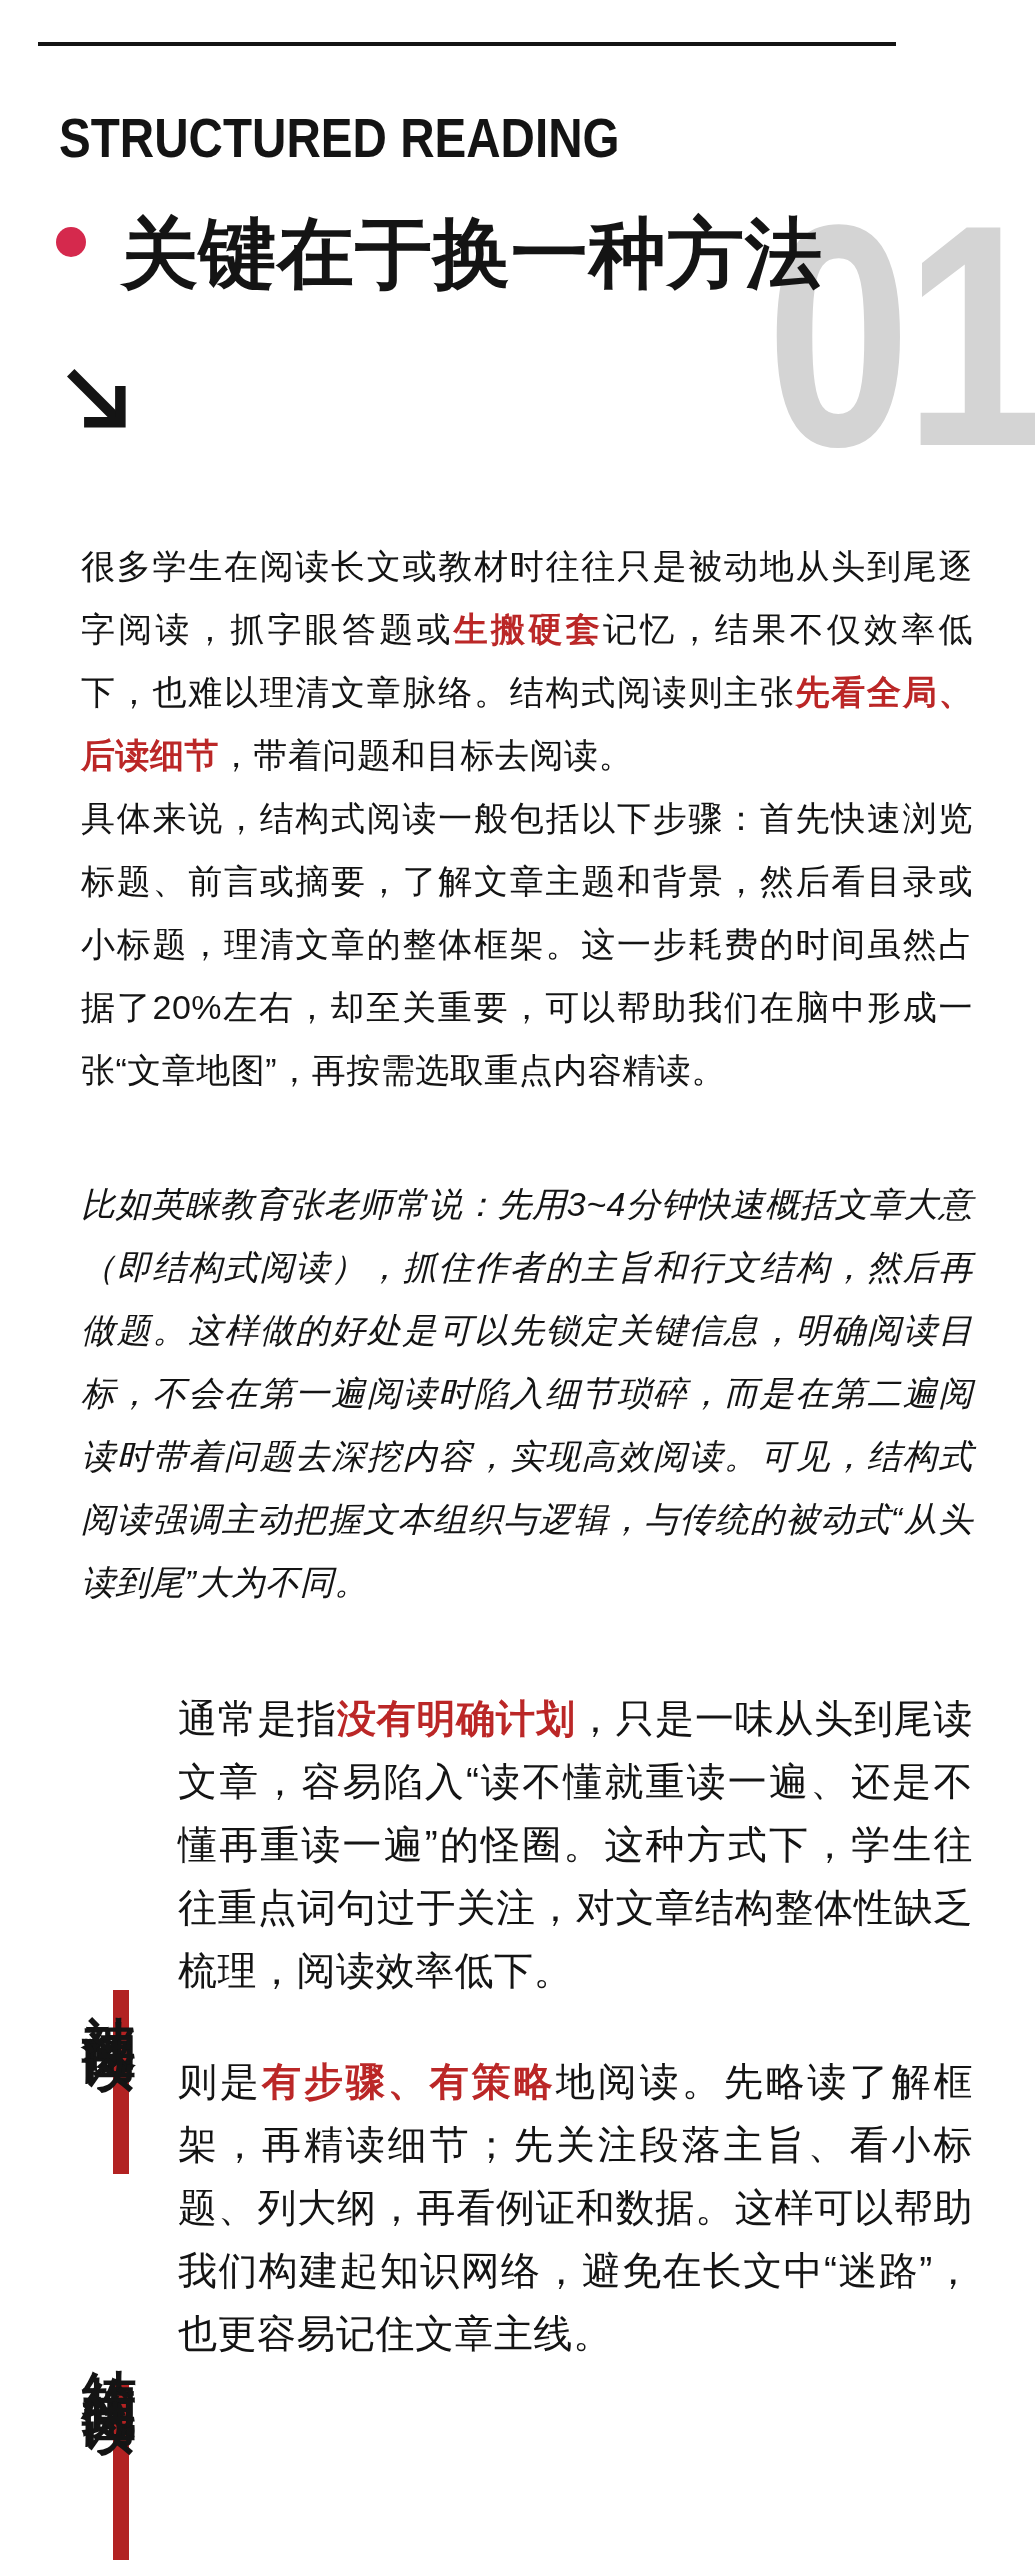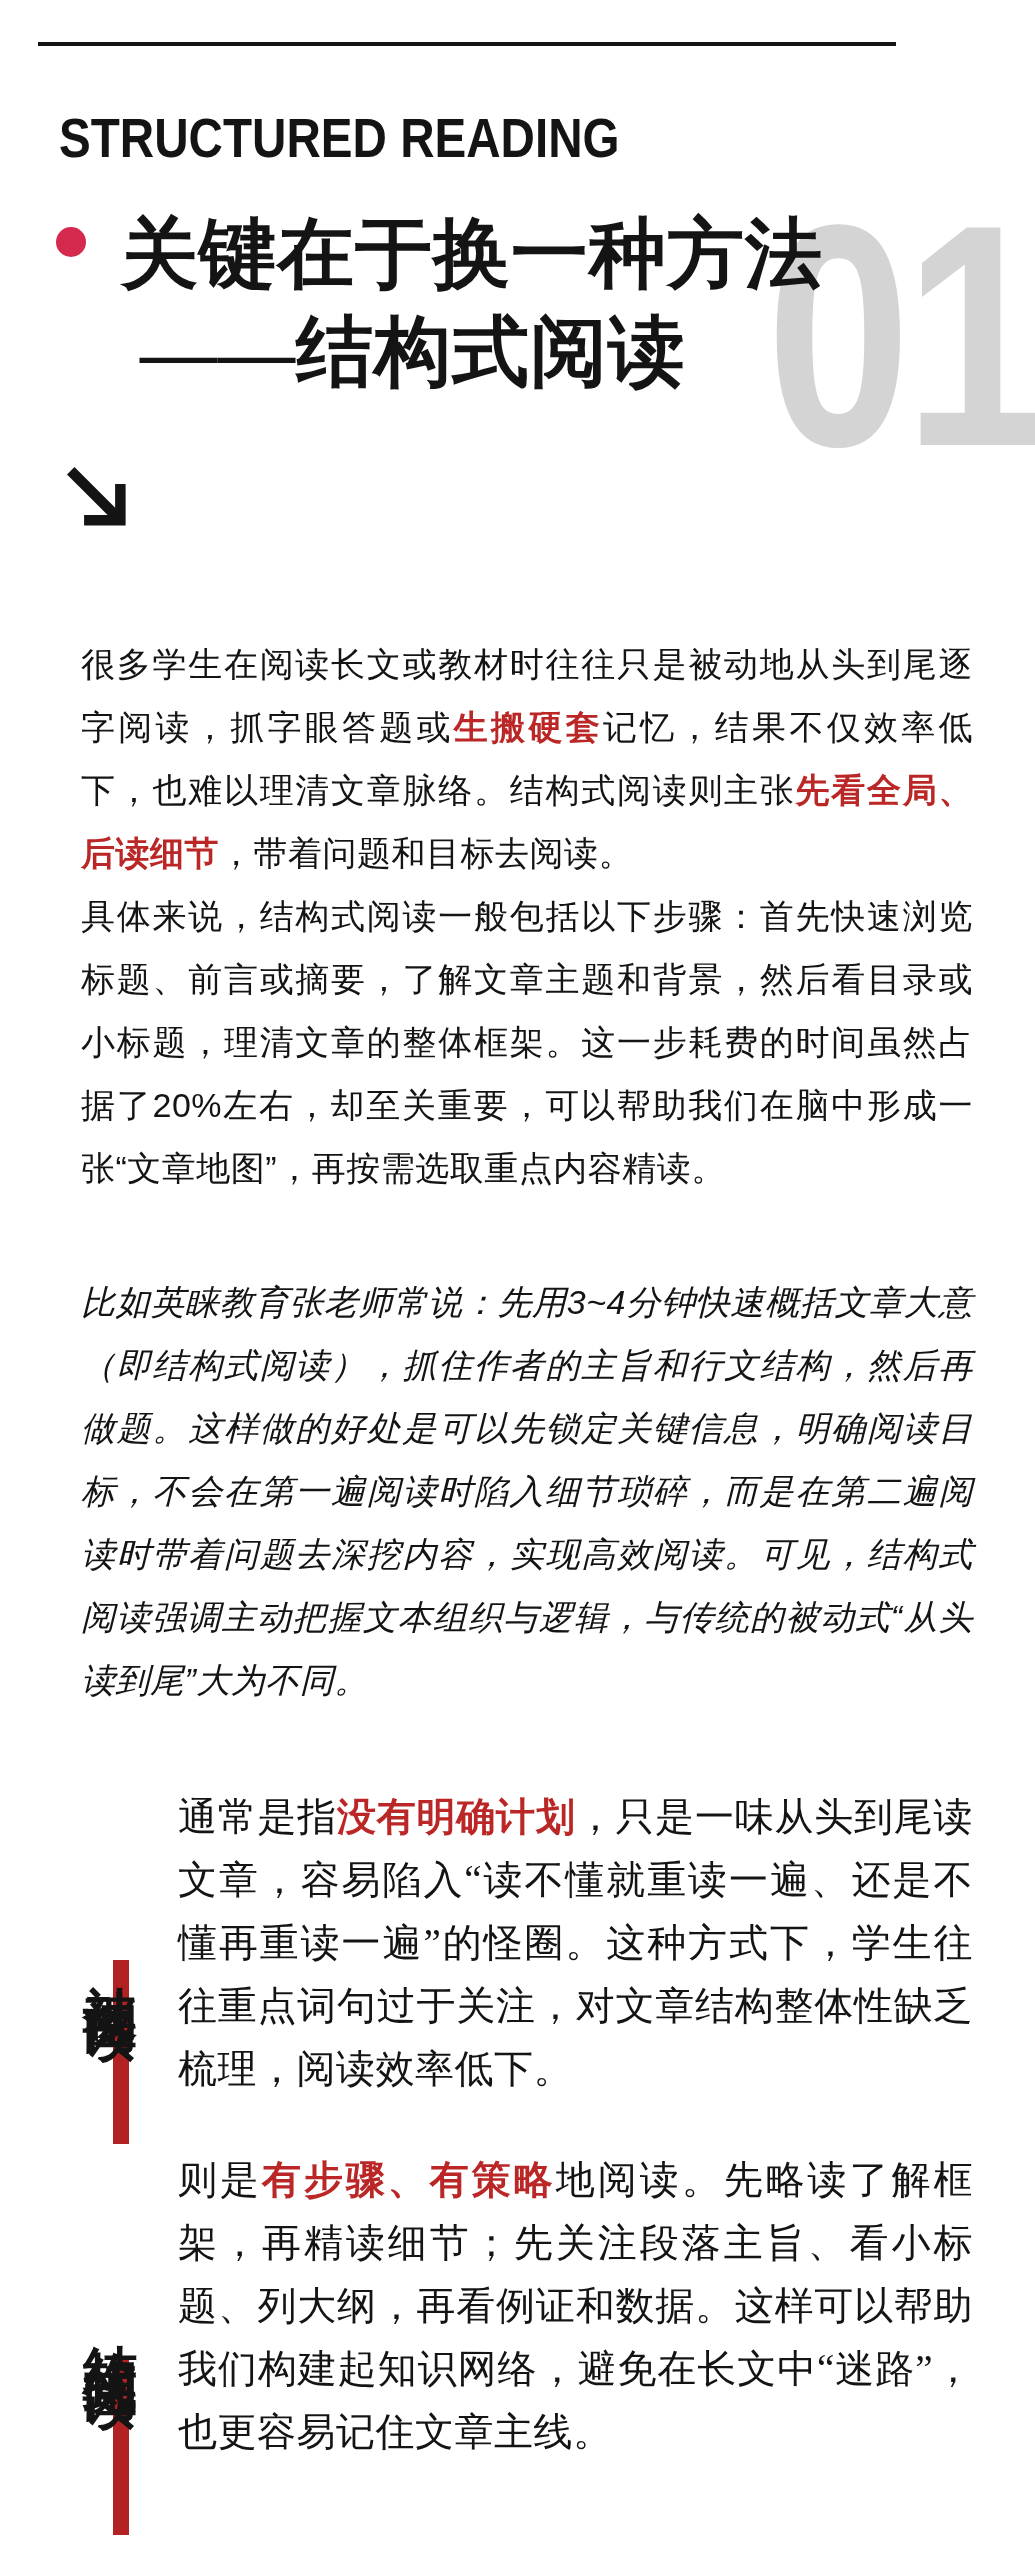--- a/index.html
+++ b/index.html
@@ -81,23 +81,22 @@
     line-height:63px;
     text-align:justify;
     letter-spacing:0.5px;
     color:var(--ink,#141414);
   }
   .para.second{margin-top:71px;font-style:italic;}
   .hl{color:var(--red,#bb2727);font-weight:700;}
   
   .section{
     display:flex;
-    align-items:center;
+    align-items:flex-end;
     margin:73px 63px 0 58px;
-    font-family:Liberation Serif, serif;
   }
   .section.second{margin-top:48px;}
   .vlabel-wrap{
     position:relative;
     flex:0 0 auto;
     width:96px;
     margin-top:29px;
   }
   .vbar{
     position:absolute;
@@ -135,21 +134,21 @@
 
 <div class="page">
 
   <div class="top-rule"></div>
 
   <div class="header">
     <div class="watermark">01</div>
     <div class="eyebrow">STRUCTURED READING</div>
     <div class="title-wrap">
       <span class="dot"></span>
-      <h1 class="title"><span>关键在于换一种方法</span><br><span class="l2">——结构式阅读</span></h1>
+      <h1 class="title"><span>关键在于换一种方法</span><br></h1>
     </div>
   </div>
 
   <svg class="arrow" viewBox="0 0 66 66" xmlns="http://www.w3.org/2000/svg">
     <line x1="6" y1="6" x2="54" y2="54" stroke="#141414" stroke-width="11"></line>
     <polyline points="58,20 58,58 20,58" fill="none" stroke="#141414" stroke-width="11"></polyline>
   </svg>
 
   <p class="para"><span>很多学生在阅读长文或教材时往往只是被动地从头到尾逐字阅读，抓字眼答题或</span><span class="hl">生搬硬套</span><span>记忆，结果不仅效率低下，也难以理清文章脉络。结构式阅读则主张</span><span class="hl">先看全局、后读细节</span><span>，带着问题和目标去阅读。</span><br><span>具体来说，结构式阅读一般包括以下步骤：首先快速浏览标题、前言或摘要，了解文章主题和背景，然后看目录或小标题，理清文章的整体框架。这一步耗费的时间虽然占据了20%左右，却至关重要，可以帮助我们在脑中形成一张“文章地图”，再按需选取重点内容精读。</span></p>
 

